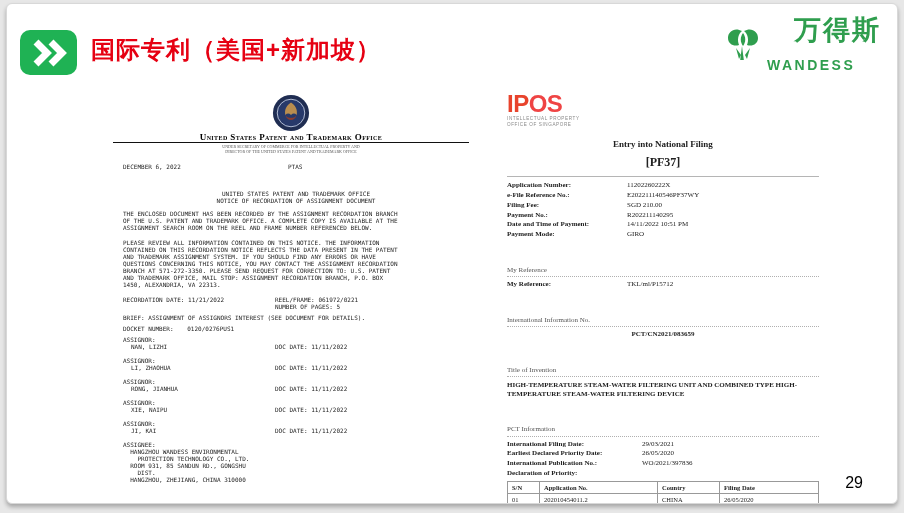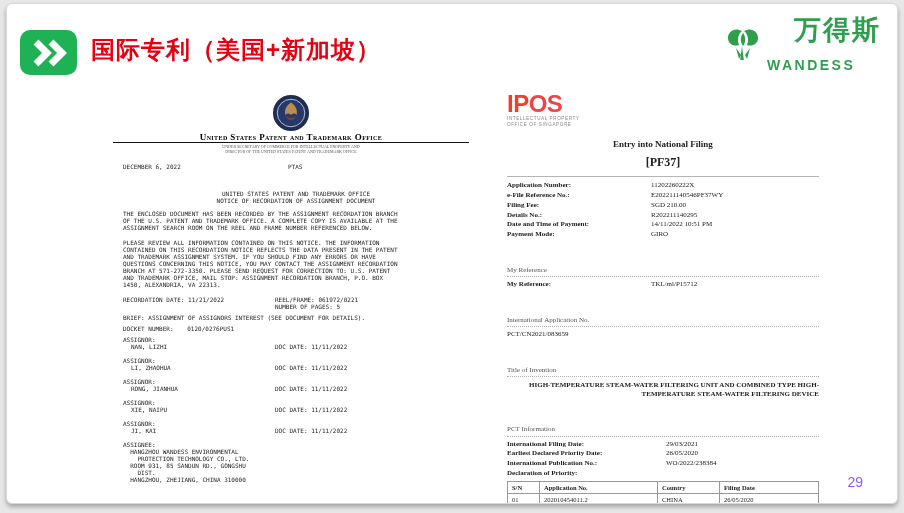--- a/index.html
+++ b/index.html
@@ -48,33 +48,33 @@
   .ipos-word { font-family:"Liberation Sans", sans-serif; font-size:24px; font-weight:900;
                letter-spacing:-0.5px; line-height:24px; }
   .ipos-ip { color:#e8432c; } .ipos-os { color:#ef4444; }
   .ipos-sub { font-family:"Liberation Sans", sans-serif; font-size:4.6px; line-height:5.6px;
               color:#8a8a8a; letter-spacing:0.6px; }
   .sg-title { text-align:center; font-weight:bold; font-size:9px; margin-top:6px; }
   .sg-form { text-align:center; font-weight:bold; font-size:12px; margin-top:10px; }
   .solid-line { border-top:1px solid #b5b5b5; margin:10px 0 5px 0; }
   .field-row { display:flex; margin-bottom:2.3px; }
   .field-label { font-weight:bold; width:120px; flex:none; }
-  .field-value { flex:1;margin-left:24px; }
+  .field-value { flex:1; }
   .section-head { color:#555; margin-top:28px; }
   .dotted { border-bottom:1px dotted #b0b0b0; margin-top:2px; margin-bottom:4px; }
-  .bold-val { font-weight:normal; }
-  .invention { font-weight:bold; line-height:8.5px;text-align:right; }
+  .bold-val { font-weight:bold;text-align:center; }
+  .invention { font-weight:bold; line-height:8.5px; }
   .prio-table { width:100%; border-collapse:collapse; table-layout:fixed; margin-top:3px;
                 font-size:6.5px; }
   .prio-table th, .prio-table td { border:1px solid #999; padding:2px 4px; text-align:left;
                                    height:11px; font-weight:normal; }
   .prio-table th { font-weight:bold; }
   .col-sn{width:32px;} .col-app{width:118px;} .col-country{width:62px;}
 
-  .page-number { position:absolute; right:34px; top:470px; font-size:14px; color:#8b5cf6; }
+  .page-number { position:absolute; right:34px; top:470px; font-size:16px; color:#000000; }
 </style>
 </head>
 <body>
 
 <div class="slide">
 
   <div class="chevron-badge">
     <svg width="40" height="28" viewBox="0 0 40 28">
       <polyline points="7,3 18,14 7,25" fill="none" stroke="#ffffff" stroke-width="7"></polyline>
       <polyline points="22,3 33,14 22,25" fill="none" stroke="#ffffff" stroke-width="7"></polyline>
@@ -231,41 +231,41 @@
       </div>
         <div class="field-row">
         <span class="field-label">e-File Reference No.:</span>
         <span class="field-value">E202211140546PF37WY</span>
       </div>
         <div class="field-row">
         <span class="field-label">Filing Fee:</span>
         <span class="field-value">SGD 210.00</span>
       </div>
         <div class="field-row">
-        <span class="field-label">Details No.:</span>
+        <span class="field-label">Payment No.:</span>
         <span class="field-value">R202211140295</span>
       </div>
         <div class="field-row">
         <span class="field-label">Date and Time of Payment:</span>
         <span class="field-value">14/11/2022 10:51 PM</span>
       </div>
         <div class="field-row">
         <span class="field-label">Payment Mode:</span>
         <span class="field-value">GIRO</span>
       </div>
       </div>
 
     <div class="section-head">My Reference</div>
     <div class="dotted"></div>
     <div class="field-row">
       <span class="field-label">My Reference:</span>
       <span class="field-value">TKL/ml/P15712</span>
     </div>
 
-    <div class="section-head">International Application No.</div>
+    <div class="section-head">International Information No.</div>
     <div class="dotted"></div>
     <div class="bold-val">PCT/CN2021/083659</div>
 
     <div class="section-head">Title of Invention</div>
     <div class="dotted"></div>
     <div class="invention">HIGH-TEMPERATURE STEAM-WATER FILTERING UNIT AND COMBINED TYPE HIGH-TEMPERATURE STEAM-WATER FILTERING DEVICE</div>
 
     <div class="section-head">PCT Information</div>
     <div class="dotted"></div>
 
@@ -274,21 +274,21 @@
     <div class="field-row">
         <span class="field-label" style="width:135px;">International Filing Date:</span>
         <span class="field-value">29/03/2021</span>
       </div>
         <div class="field-row">
         <span class="field-label" style="width:135px;">Earliest Declared Priority Date:</span>
         <span class="field-value">26/05/2020</span>
       </div>
         <div class="field-row">
         <span class="field-label" style="width:135px;">International Publication No.:</span>
-        <span class="field-value">WO/2022/238384</span>
+        <span class="field-value">WO/2021/397836</span>
       </div>
         <div class="field-row">
         <span class="field-label" style="width:135px;">Declaration of Priority:</span>
         <span class="field-value"></span>
       </div>
       </div>
 
     <table class="prio-table">
       <colgroup>
           <col class="col-sn">

